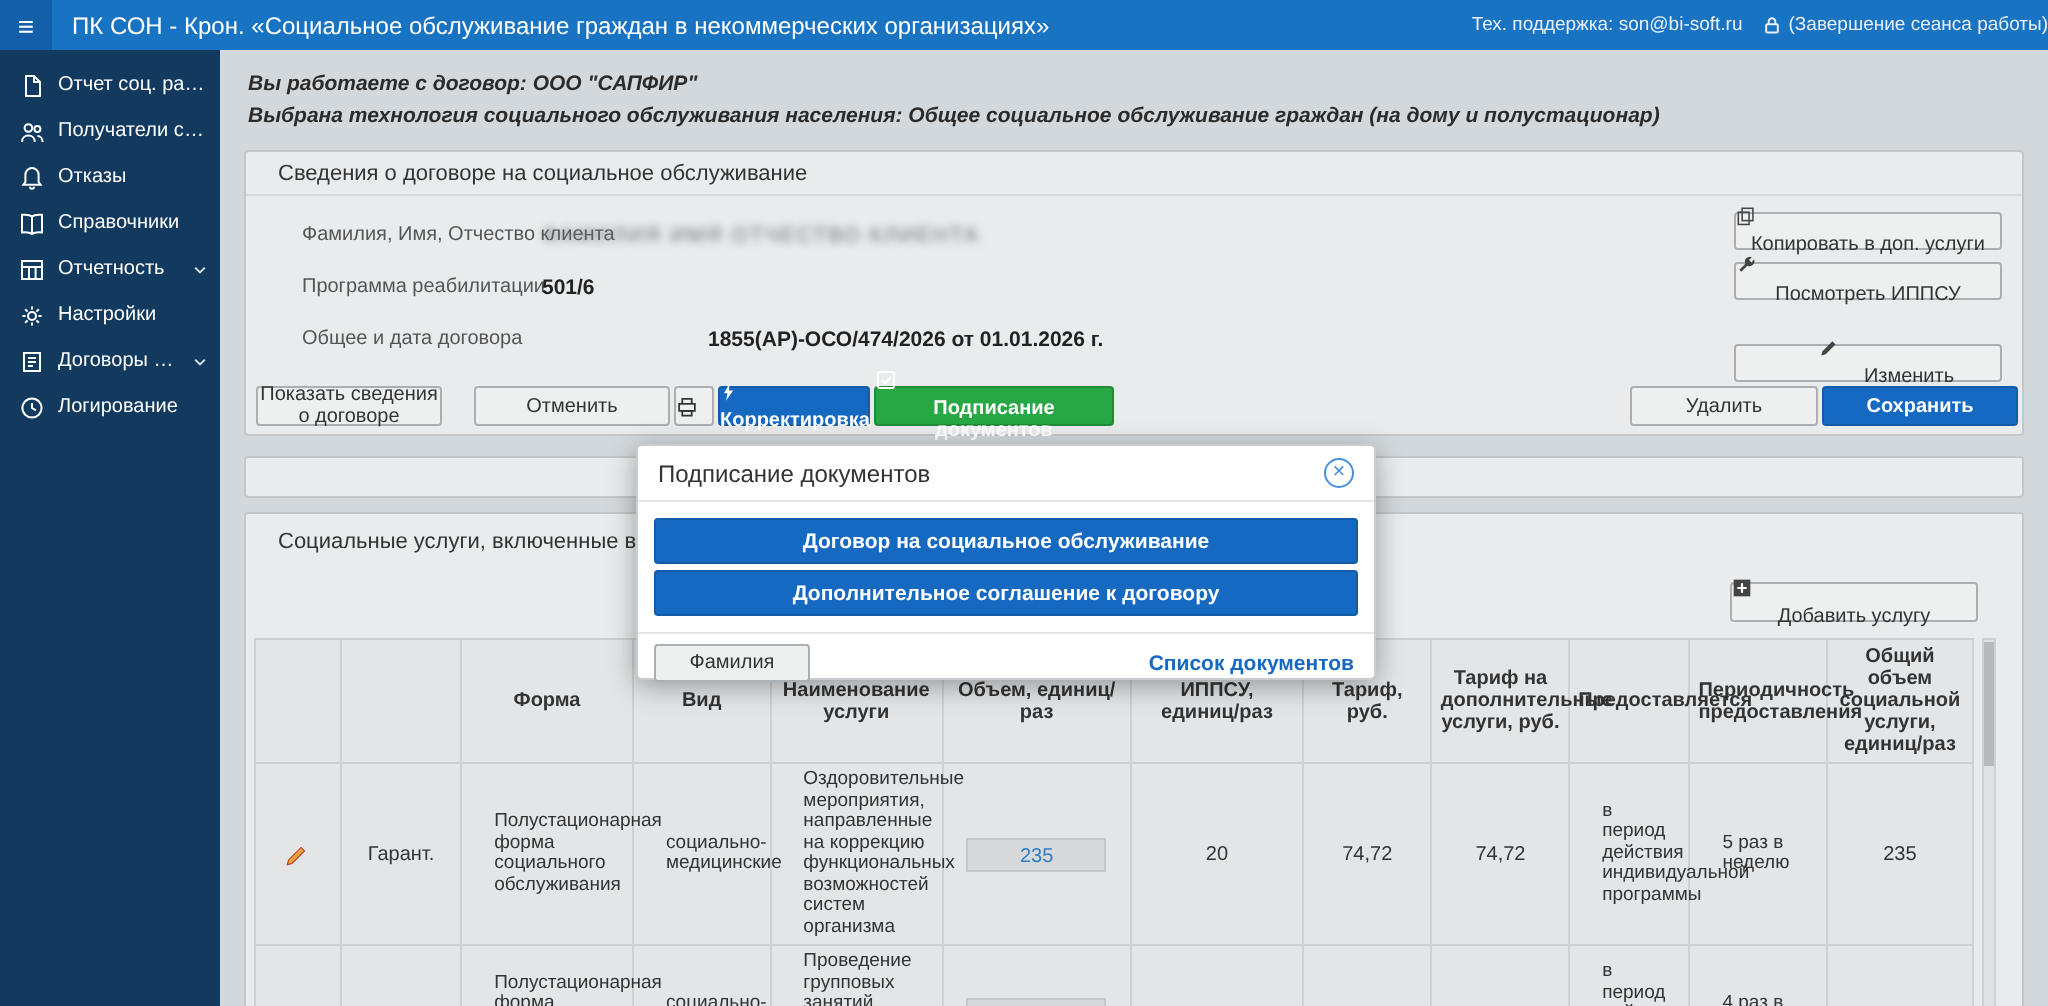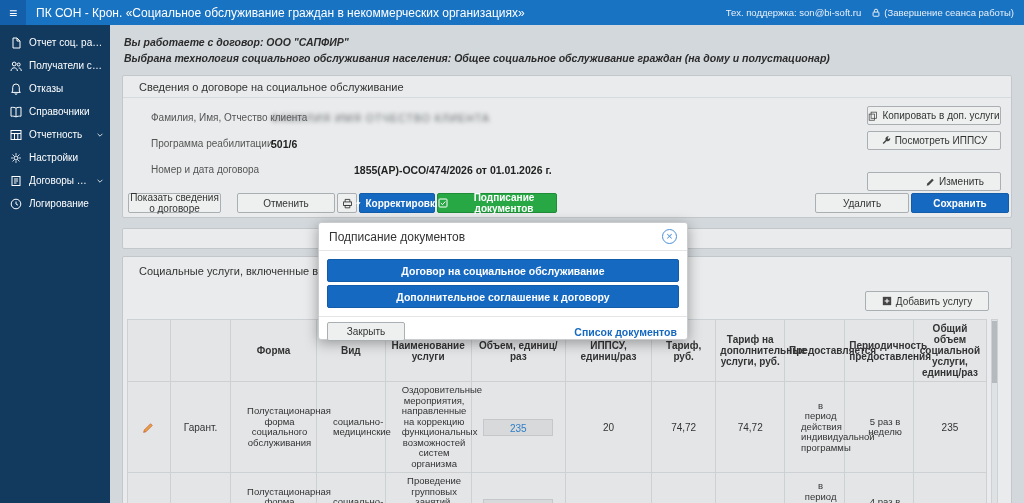--- a/index.html
+++ b/index.html
@@ -3,21 +3,21 @@
 <meta charset="utf-8">
 <style>
   * { margin:0; padding:0; box-sizing:border-box; }
   html,body { width:1024px; height:503px; overflow:hidden; font-family:"Liberation Sans", sans-serif; }
   .screen { position:relative; width:1024px; height:503px; background:#d3d8dc; overflow:hidden; }
 
   
   .topbar { position:absolute; left:0; top:0; width:1024px; height:25px; background:#1973c3; display:flex; align-items:center; color:#fff; z-index:5; }
   .hamburger { width:26px; height:25px; background:#135fa9; display:flex; align-items:center; justify-content:center; font-size:14px; cursor:pointer; }
   .app-title { font-size:12px; padding-left:10px; white-space:nowrap; }
-  .topbar-right { margin-left:auto; display:flex; align-items:center; gap:10px; padding-right:10px; font-size:9.5px; color:#e8f0f8; }
+  .topbar-right { margin-left:auto; display:flex; align-items:center; gap:10px; font-size:9.5px; color:#e8f0f8; }
   .logout { display:flex; align-items:center; gap:3px; cursor:pointer; }
 
   
   .sidebar { position:absolute; left:0; top:25px; width:110px; height:478px; background:#123a5f; padding-top:6px; z-index:4; }
   .side-item { display:flex; align-items:center; gap:7px; height:23px; padding:0 6px 0 10px; color:#fff; font-size:10px; cursor:pointer; white-space:nowrap; overflow:hidden; }
   .side-item .sicon { flex:0 0 12px; display:flex; }
   .side-item .slabel { overflow:hidden; text-overflow:ellipsis; }
   .side-item .chev { margin-left:auto; display:flex; opacity:.85; }
 
   
@@ -25,38 +25,38 @@
   .context { padding:9px 14px 0; font-size:10.5px; font-weight:bold; font-style:italic; color:#2b2b2b; line-height:16px; }
 
   .panel { position:absolute; left:12px; right:12px; background:#e9ebec; border:1px solid #c3c7ca; border-radius:2px; }
   .panel-title { height:22px; line-height:22px; padding-left:16px; font-size:11px; color:#333; border-bottom:1px solid #d7dadc; }
 
   .panel-contract { top:50px; height:143px; }
   .f-label { position:absolute; left:28px; font-size:10px; color:#555; }
   .f-value { position:absolute; left:148px; font-size:10.5px; color:#222; font-weight:bold; }
   .blurred { filter:blur(2.2px); color:#6b6f73; letter-spacing:1px; font-weight:normal; }
 
-  .btn { display:inline-flex; align-items:center; justify-content:center; gap:4px; font-family:"Liberation Sans", sans-serif; font-size:10px; color:#333; background:#eef0f0; border:1px solid #a9afb3; border-radius:2px; cursor:pointer; }
+  .btn { display:inline-flex; justify-content:center; gap:4px; font-family:"Liberation Sans", sans-serif; font-size:10px; color:#333; background:#eef0f0; border:1px solid #a9afb3; border-radius:2px; cursor:pointer;flex-direction:column; }
   .btn-blue { background:#1669c1; border-color:#135ca9; color:#fff; font-weight:bold; }
   .btn-green { background:#28a745; border-color:#1f8c38; color:#fff; font-weight:bold; }
   .side-btn { position:absolute; right:10px; width:134px; height:19px; }
   .act { position:absolute; height:20px; top:117px; }
 
   .panel-collapsed { top:203px; height:21px; }
 
   .panel-services { top:231px; height:400px; }
   .p2-title { padding:8px 0 0 16px; font-size:11px; color:#333; }
   .add-btn { position:absolute; right:22px; top:34px; width:124px; height:20px; }
 
   .tablewrap { position:absolute; left:4px; top:62px; width:860px; }
   table { width:860px; table-layout:fixed; border-collapse:collapse; background:#e3e5e7; }
   th, td { border:1px solid #cdd1d4; font-size:10px; color:#333; padding:3px 4px; vertical-align:middle; }
   th { font-weight:bold; text-align:center; height:42px; line-height:11px; }
   td { text-align:center; line-height:11px; }
-  td.lft { text-align:center; font-size:9.5px; line-height:10.5px;padding-left:16px; }
+  td.lft { text-align:left; font-size:9.5px; line-height:10.5px;padding-left:16px; }
   tr.r1 td { height:66px; }
   tr.r2 td { height:50px; }
   .cellinput { display:block; margin:0 auto; width:82%; height:17px; line-height:17px; background:#d7d9da; border:1px solid #c4c8ca; color:#2f7ec7; font-size:10px; text-align:center; }
   .scrollbar { position:absolute; left:868px; top:62px; width:7px; height:208px; background:#dfe2e4; border:1px solid #cdd1d4; }
   .scrollthumb { width:5px; height:62px; margin:1px auto 0; background:#b4babe; }
 
   
   .modal { position:absolute; left:318px; top:222px; width:370px; height:118px; background:#fff; border:1px solid #c9cdd0; border-radius:3px; box-shadow:0 3px 14px rgba(0,0,0,.35); z-index:20; }
   .modal-head { height:28px; display:flex; align-items:center; padding:0 10px; border-bottom:1px solid #e3e5e7; }
   .modal-title { font-size:12px; color:#333; }
@@ -186,21 +186,21 @@
 
     <div class="panel panel-contract">
       <div class="panel-title">Сведения о договоре на социальное обслуживание</div>
 
       <div class="f-label" style="top:36px;">Фамилия, Имя, Отчество клиента</div>
       <div class="f-value blurred" style="top:36px;">ФАМИЛИЯ ИМЯ ОТЧЕСТВО КЛИЕНТА</div>
 
       <div class="f-label" style="top:62px;">Программа реабилитации</div>
       <div class="f-value" style="top:62px;">501/6</div>
 
-      <div class="f-label" style="top:88px;">Номер и дата договора</div>
+      <div class="f-label" style="top:88px;">Общее и дата договора</div>
       <div class="f-value" style="top:88px; left:231px;">1855(АР)-ОСО/474/2026 от 01.01.2026 г.</div>
 
       <button class="btn side-btn" style="top:30px;">
         <span>
             <svg width="10" height="10" viewBox="0 0 13 13" stroke="#444" fill="none" stroke-width="1">
               <rect x="4" y="1.5" width="7" height="8"></rect>
               <rect x="1.5" y="4" width="7" height="8"></rect>
             </svg>
           </span>
         <span>Копировать в доп. услуги</span>
@@ -357,18 +357,18 @@
   <div class="modal">
     <div class="modal-head">
       <span class="modal-title">Подписание документов</span>
       <span class="mclose">×</span>
     </div>
     <div class="modal-body">
       <button class="btn btn-blue mbtn">Договор на социальное обслуживание</button>
       <button class="btn btn-blue mbtn">Дополнительное соглашение к договору</button>
     </div>
     <div class="modal-foot">
-      <button class="btn mclose-btn">Закрыть</button>
+      <button class="btn mclose-btn">Фамилия</button>
       <span class="mlink">Список документов</span>
     </div>
   </div>
 
 </div>
 
 </body></html>

